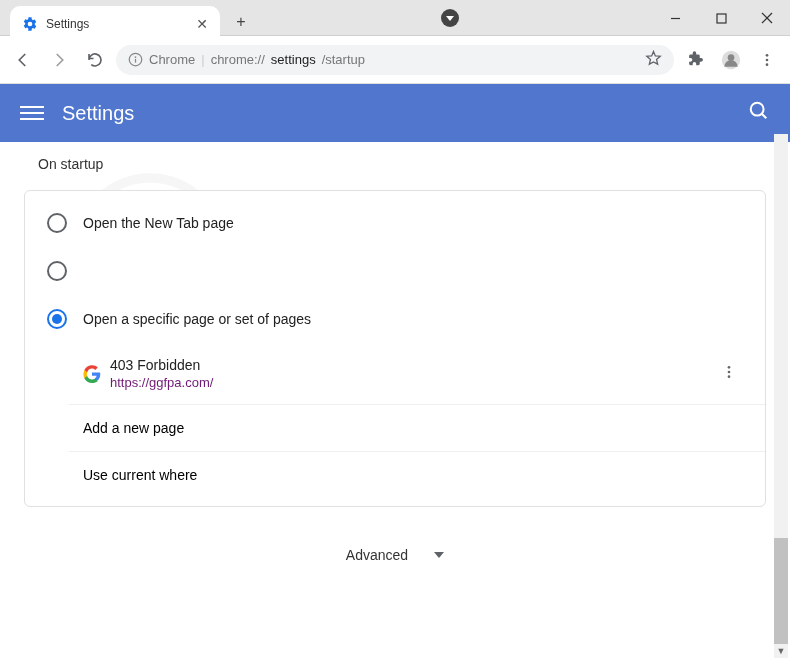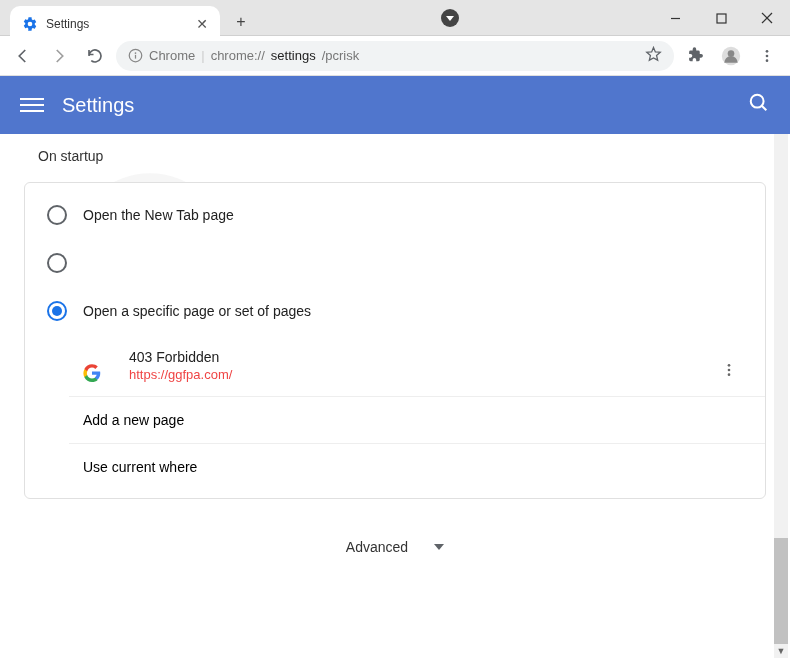--- a/index.html
+++ b/index.html
@@ -10,21 +10,21 @@
     .tab { background: #fff; height: 36px; border-radius: 10px 10px 0 0; padding: 0 12px; display: flex; align-items: center; gap: 8px; margin-left: 10px; width: 210px; margin-top: 6px; font-size: 12px; color: #333; }
     .tab-icon { width: 16px; height: 16px; display: flex; align-items: center; justify-content: center; }
     .tab-close { margin-left: auto; color: #555; font-size: 14px; cursor: pointer; }
     .newtab { width: 30px; height: 30px; display: flex; align-items: center; justify-content: center; color: #444; font-size: 16px; margin-left: 6px; margin-top: 7px; cursor: pointer; }
     .win-controls { margin-left: auto; display: flex; height: 36px; }
     .win-btn { width: 46px; display: flex; align-items: center; justify-content: center; color: #333; cursor: pointer; }
     .shield { width: 18px; height: 18px; background: #444; border-radius: 50%; display: flex; align-items: center; justify-content: center; margin-right: 8px; margin-top: 9px; }
     .shield::after { content: ''; width: 0; height: 0; border-left: 4px solid transparent; border-right: 4px solid transparent; border-top: 5px solid #fff; }
     
     
-    .toolbar { height: 40px; display: flex; align-items: center; padding: 0 8px; gap: 6px; background: #fff; border-bottom: 1px solid #e0e0e0; }
+    .toolbar { height: 48px; display: flex; align-items: center; padding: 0 8px; gap: 6px; background: #fff; border-bottom: 1px solid #e0e0e0; }
     .tool-btn { width: 30px; height: 30px; display: flex; align-items: center; justify-content: center; color: #5f6368; cursor: pointer; border-radius: 50%; }
     .omnibox { flex: 1; height: 30px; background: #f1f3f4; border-radius: 15px; display: flex; align-items: center; padding: 0 12px; font-size: 13px; color: #777; gap: 6px; }
     .omni-bold { color: #222; }
     .omni-right { margin-left: auto; }
     
     
     .bluebar { height: 58px; background: #5076cd; display: flex; align-items: center; padding: 0 20px; color: #fff; }
     .menu-icon { width: 24px; height: 24px; cursor: pointer; display: flex; flex-direction: column; justify-content: center; gap: 4px; margin-right: 18px; }
     .menu-icon span { height: 2px; background: #fff; }
     .bluebar-title { font-size: 20px; font-weight: 400; }
@@ -33,25 +33,25 @@
     
     .content { padding: 0 24px 20px; position: relative; height: 525px; overflow-y: auto; }
     .section-title { font-size: 14px; color: #333; margin: 14px 0 18px 14px; font-weight: 400; }
     .panel { background: #fff; border: 1px solid #e0e0e0; border-radius: 6px; padding: 8px 0; }
     .radio-row { display: flex; align-items: center; padding: 14px 22px; gap: 16px; cursor: pointer; }
     .radio { width: 20px; height: 20px; border: 2px solid #5f6368; border-radius: 50%; flex-shrink: 0; display: flex; align-items: center; justify-content: center; }
     .radio.selected { border-color: #1a73e8; }
     .radio.selected::after { content: ''; width: 10px; height: 10px; background: #1a73e8; border-radius: 50%; }
     .radio-label { font-size: 14px; color: #222; }
     .sub-list { padding-left: 44px; }
-    .page-row { display: flex; align-items: flex-end; padding: 14px 22px 14px 14px; border-bottom: 1px solid #eee; gap: 28px; }
+    .page-row { display: flex; align-items: center; padding: 14px 22px 14px 14px; border-bottom: 1px solid #eee; gap: 9px; }
     .favicon { width: 18px; height: 18px; flex-shrink: 0; }
     .page-info { flex: 1; }
     .page-title { font-size: 14px; color: #222; }
-    .page-url { font-size: 13px; color: #ef4444; margin-top: 2px; }
+    .page-url { font-size: 13px; color: #701a75; margin-top: 2px; }
     .more-icon { color: #666; cursor: pointer; padding: 0 6px; }
     .link-row { padding: 14px 22px 14px 14px; border-bottom: 1px solid #eee; }
     .link-row:last-child { border-bottom: none; }
     .link { font-size: 14px; color: #000000; cursor: pointer; }
     .advanced { display: flex; align-items: center; justify-content: center; gap: 26px; margin-top: 40px; color: #333; font-size: 14px; cursor: pointer; }
     .chevron-down { width: 0; height: 0; border-left: 5px solid transparent; border-right: 5px solid transparent; border-top: 6px solid #5f6368; }
     
     
     .scrollbar { position: absolute; right: 2px; top: 134px; width: 14px; height: 524px; background: #f1f1f1; }
     .scroll-thumb { position: absolute; right: 2px; bottom: 2px; width: 14px; height: 120px; background: #c1c1c1; }
@@ -115,21 +115,21 @@
   <div class="omnibox">
     <svg width="15" height="15" viewBox="0 0 24 24" fill="#888">
         <circle cx="12" cy="12" r="10" fill="none" stroke="#888" stroke-width="2"></circle>
         <circle cx="12" cy="8" r="1.4"></circle>
         <rect x="11" y="11" width="2" height="6"></rect>
       </svg>
     <span>Chrome</span>
     <span style="color:#ccc;">|</span>
     <span>chrome://</span>
       <span class="omni-bold">settings</span>
-      <span>/pcrisk</span>
+      <span>/startup</span>
     <span class="omni-right"><svg width="17" height="17" viewBox="0 0 24 24" fill="none" stroke="#5f6368" stroke-width="1.8">
           <path d="M12 2l2.6 6.3 6.9.5-5.2 4.5 1.6 6.7L12 16.8 6.1 20l1.6-6.7L2.5 8.8l6.9-.5z"></path>
         </svg></span>
   </div>
   <div class="tool-btn">
       <svg width="17" height="17" viewBox="0 0 24 24" fill="#5f6368">
         <path d="M20 10h-2V7a2 2 0 0 0-2-2h-3V3a2.5 2.5 0 0 0-5 0v2H5a2 2 0 0 0-2 2v3h2a2.5 2.5 0 0 1 0 5H3v3a2 2 0 0 0 2 2h3v-2a2.5 2.5 0 0 1 5 0v2h3a2 2 0 0 0 2-2v-3h2a2.5 2.5 0 0 0 0-5z"></path>
       </svg>
     </div>
   <div class="tool-btn">

